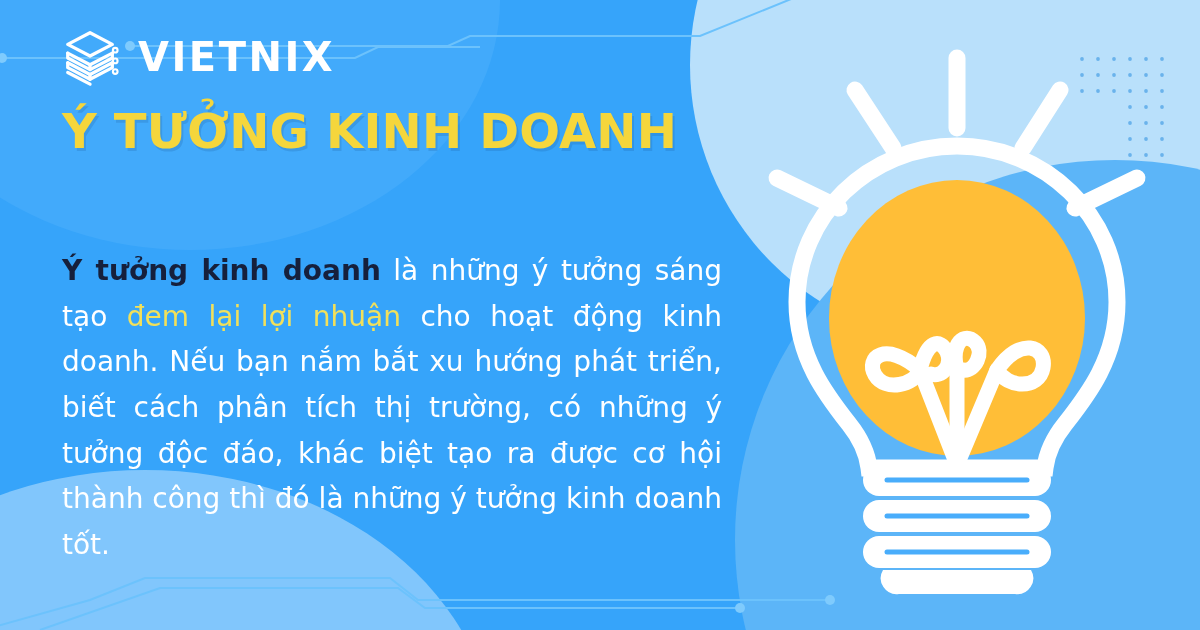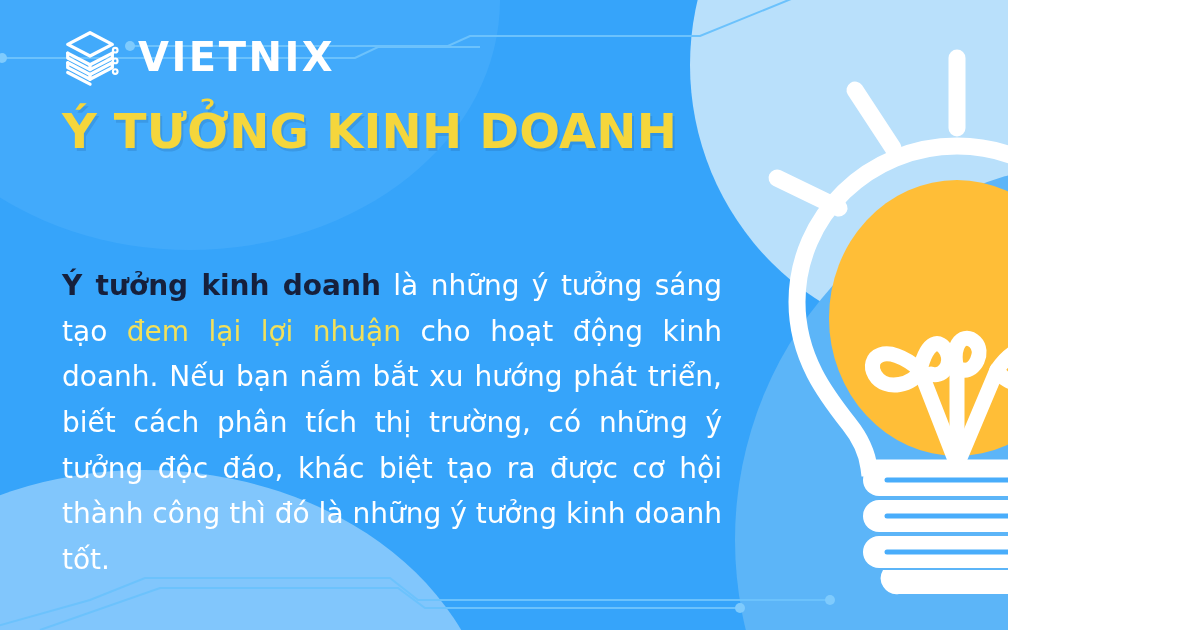--- a/index.html
+++ b/index.html
@@ -2,21 +2,21 @@
 <html><head>
 <meta charset="utf-8">
 <style>
   html, body {
     margin: 0;
     padding: 0;
     background: #ffffff;
   }
   #banner {
     position: relative;
-    width: 1008px;
+    width: 1200px;
     height: 630px;
     overflow: hidden;
     background: #36a4fa;
     font-family: "DejaVu Sans", "Liberation Sans", sans-serif;
   }
 
   
   .bg-layer {
     position: absolute;
     inset: 0;
@@ -107,21 +107,21 @@
     white-space: nowrap;
     text-shadow: 2px 3px 0 rgba(20,80,140,.18);
   }
   .h-yellow { color: #f5d63c; }
   .h-white  { color: #ffffff; }
 
   
   .para {
     position: absolute;
     left: 62px;
-    top: 263px;
+    top: 248px;
     width: 660px;
     font-size: 28px;
     line-height: 1.63;
     color: #ffffff;
     text-align: justify;
     text-align-last: left;
   }
   .para .strong { color: #16203c; font-weight: 700; }
   .para .accent { color: #f2e05a; }
 

